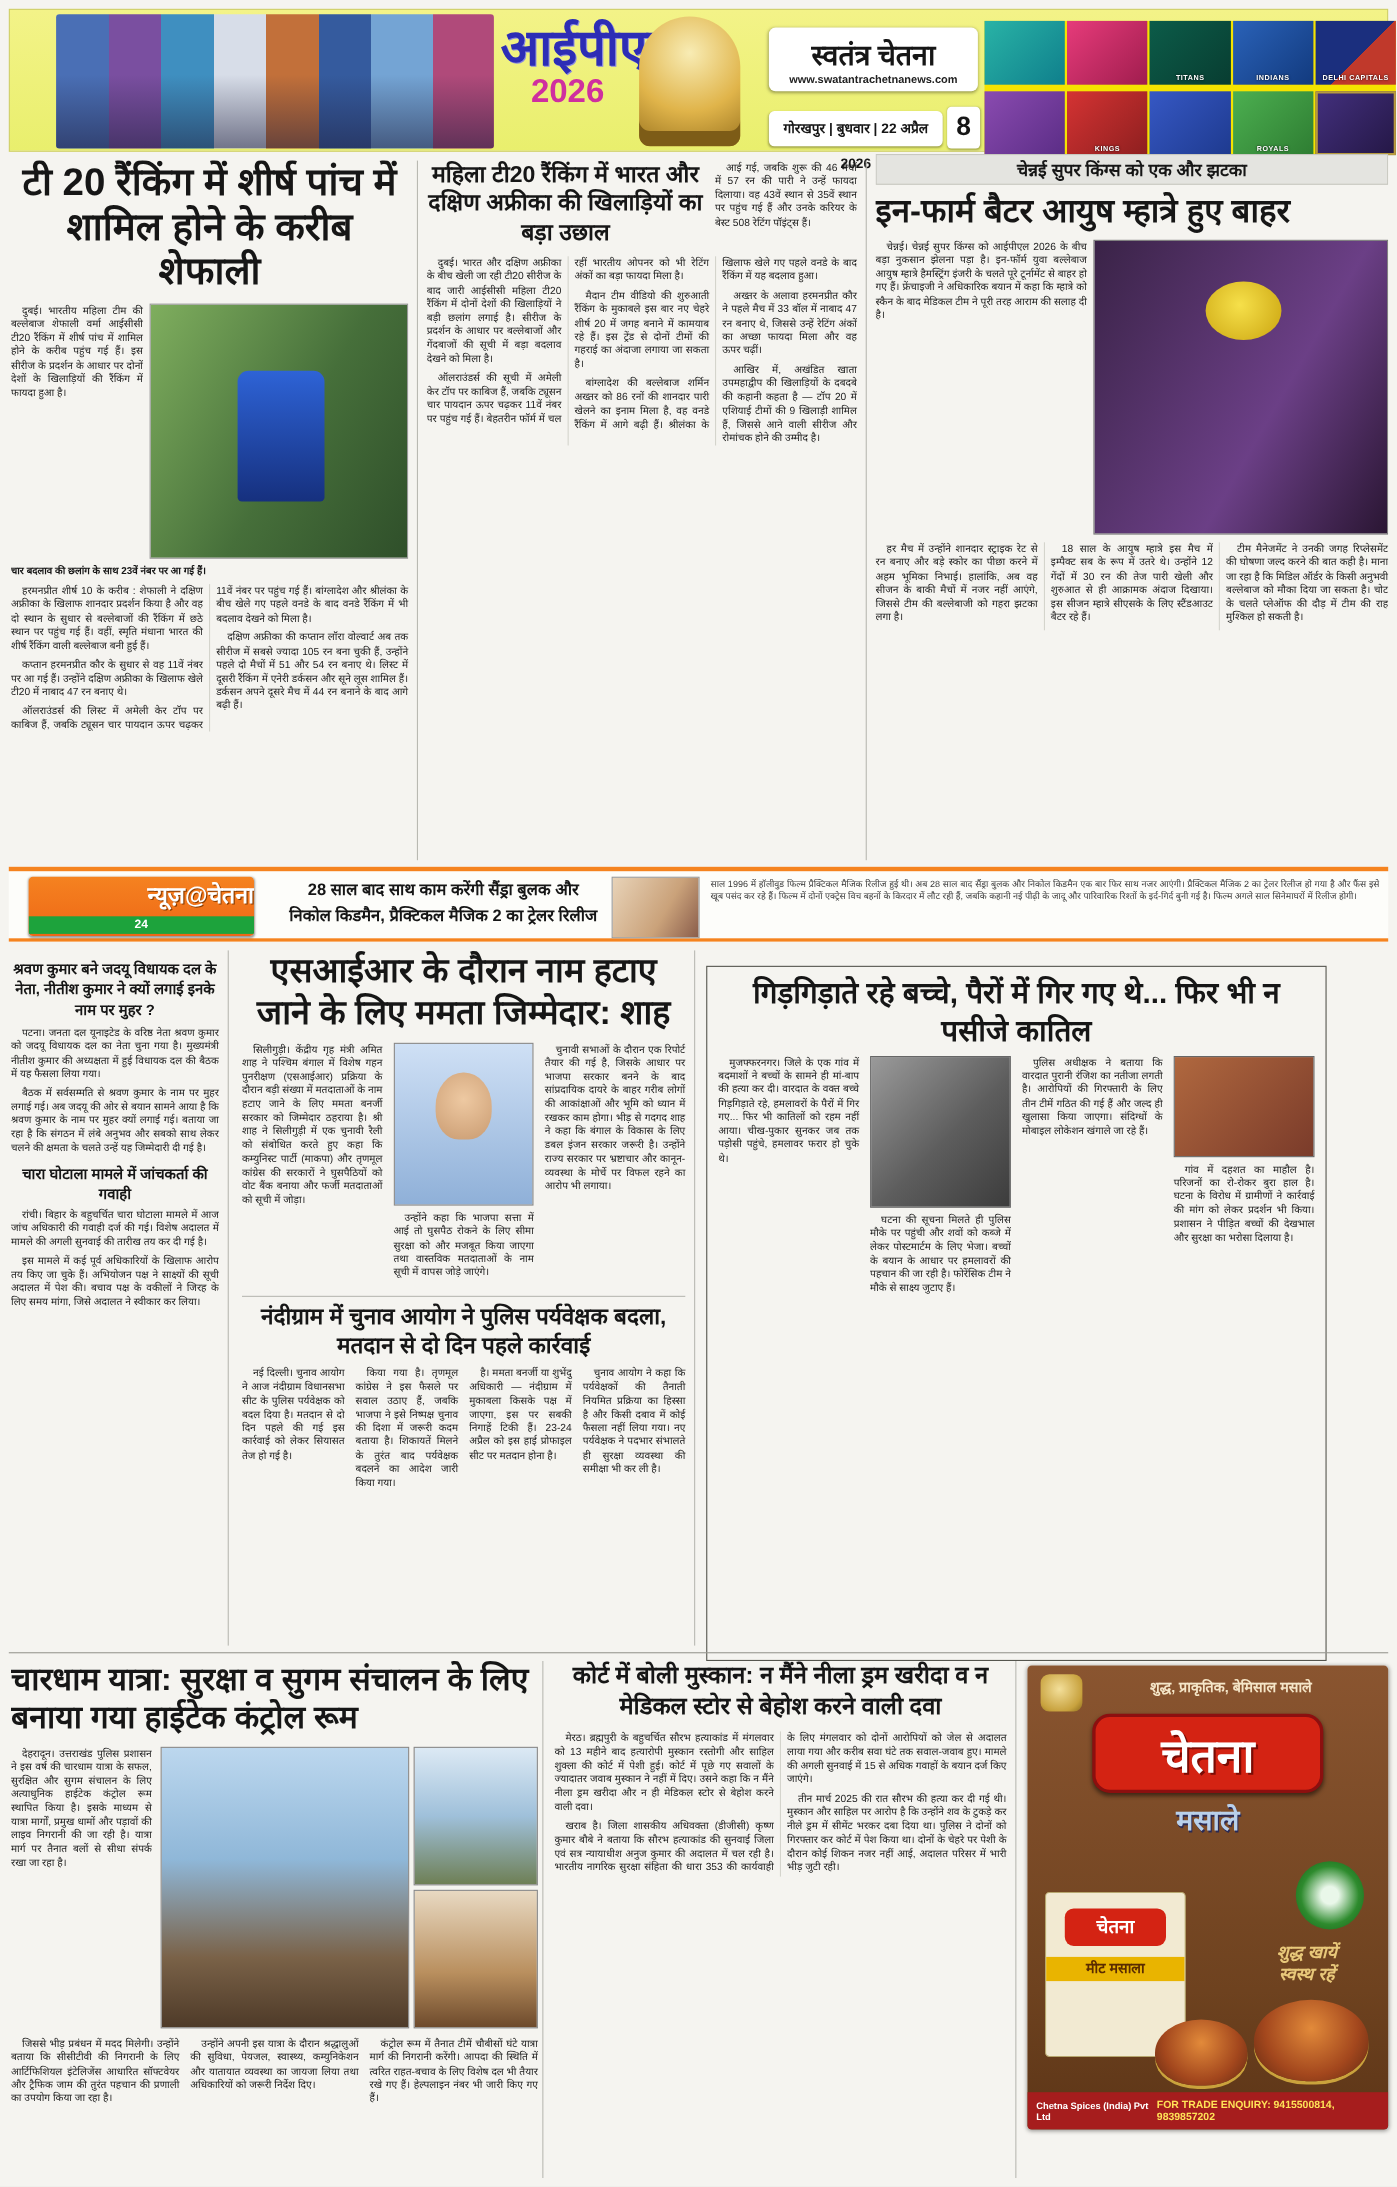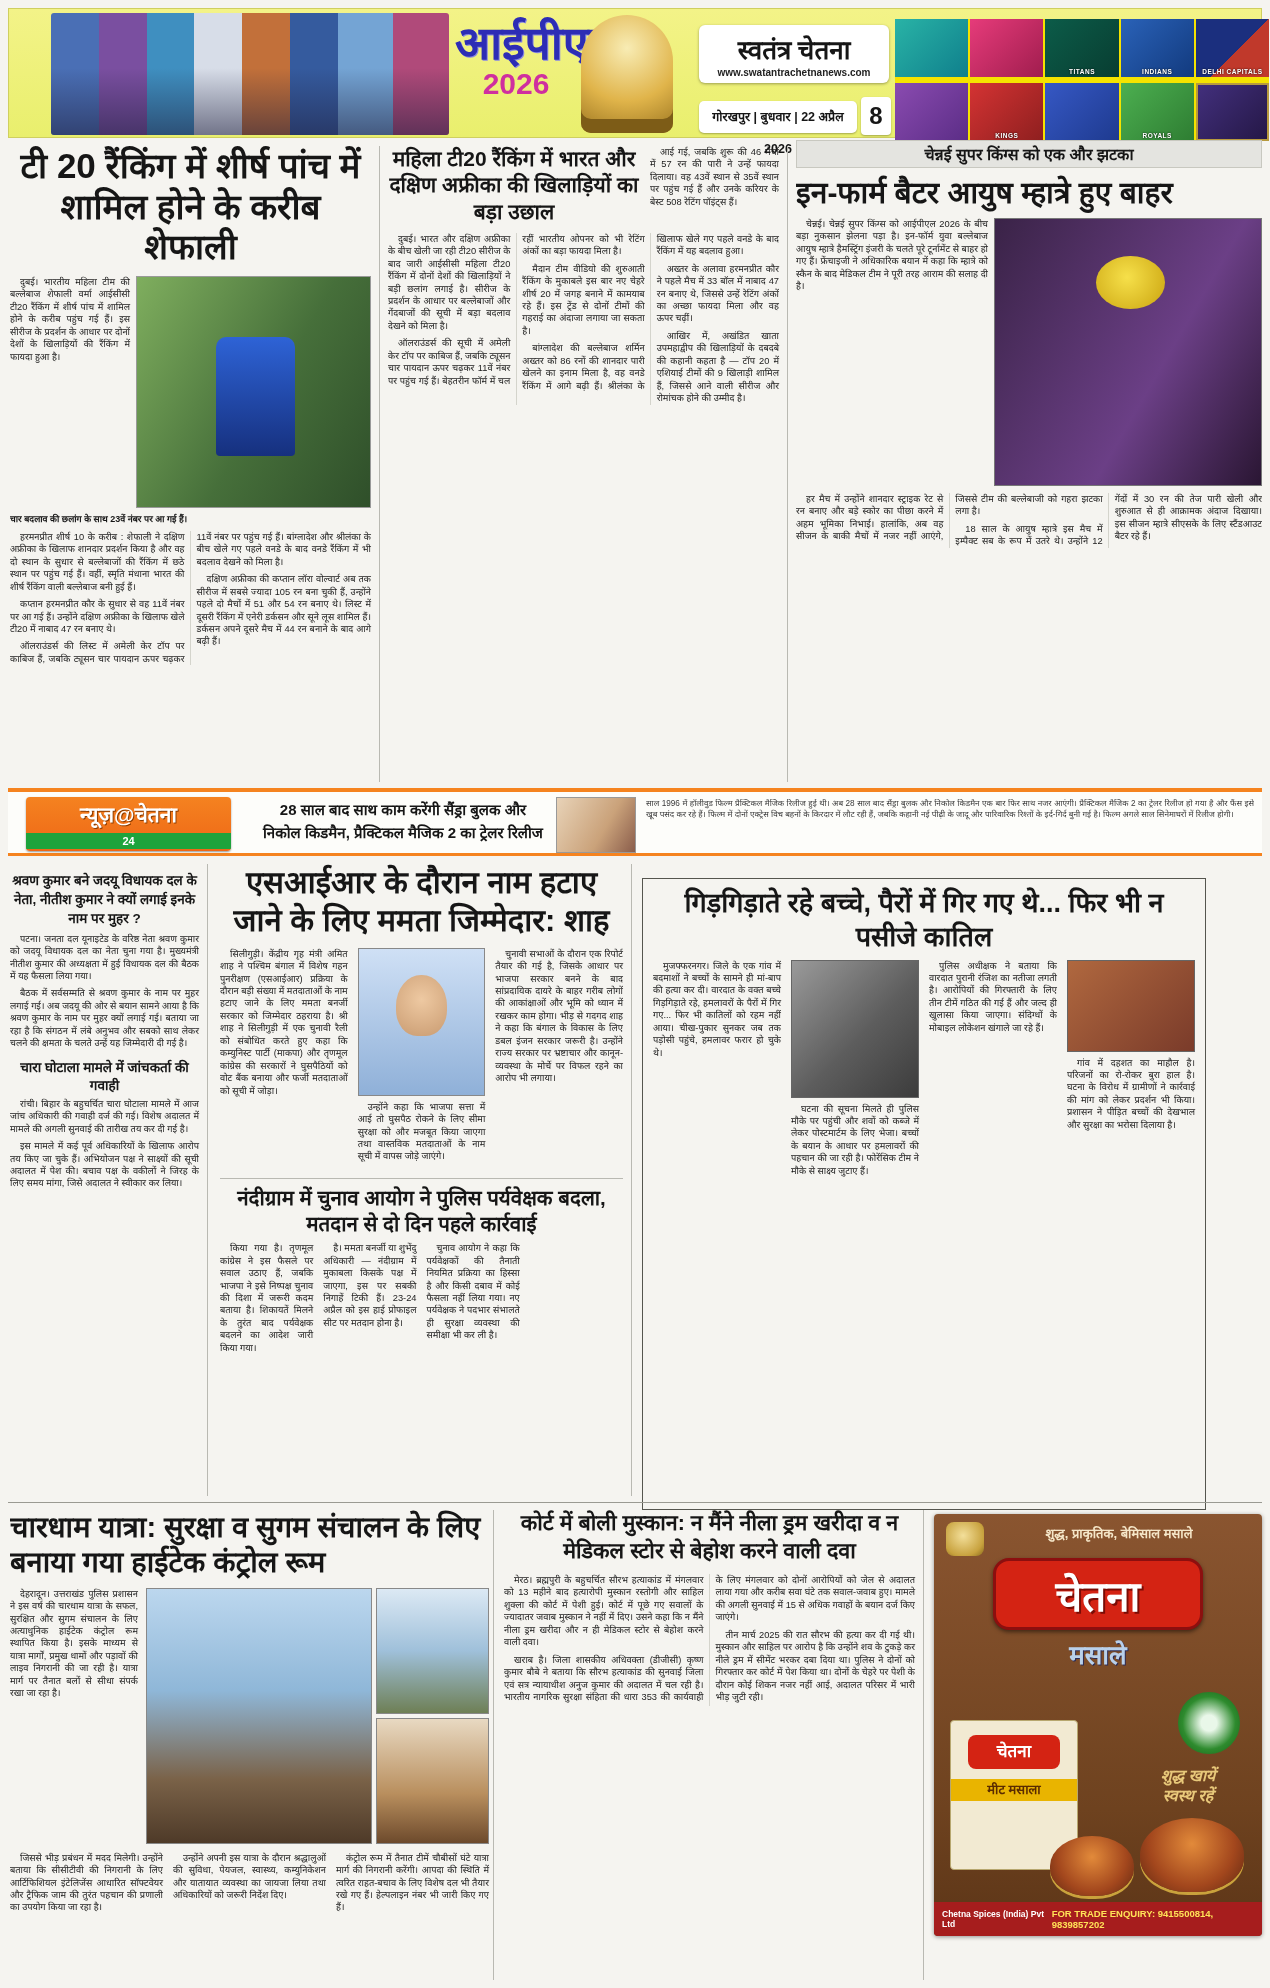--- a/index.html
+++ b/index.html
@@ -71,21 +71,21 @@
   .photo-mhatre::after { content:""; position:absolute; left:38%; top:14%; width:26%; height:20%;
     background:radial-gradient(circle at 45% 40%,#f6e04a,#caa30e); border-radius:50%; }
   #art-mhatre .intro-col { width:192px; }
 
   
   #strip { left:8px; top:788px; width:1254px; height:68px; background:#fdfdfa;
     border-top:4px solid #f5831f; border-bottom:3px solid #f5831f; }
   #strip-logo { left:18px; top:5px; width:205px; height:54px; border-radius:4px;
     background:linear-gradient(#f58220,#ee6716); box-shadow:0 1px 2px rgba(0,0,0,.4);
     text-align:center; overflow:hidden; }
-  #strip-logo .l1 { font-size:21px; font-weight:bold; color:#fff; line-height:36px; text-shadow:1px 1px 0 #8a3c00; }
+  #strip-logo .l1 { font-size:21px; font-weight:bold; color:#fff; line-height:36px; text-shadow:1px 1px 0 #8a3c00;text-align:right; }
   #strip-logo .l2 { background:#1da33c; color:#fff; font-size:11px; font-weight:bold; line-height:16px; }
   #strip-head { left:252px; top:7px; width:286px; font-size:15px; font-weight:bold; text-align:center; line-height:1.5; }
   #strip-photo { left:548px; top:5px; width:80px; height:56px; border:1px solid #999;
     background:linear-gradient(120deg,#e8d3b8,#caa27a 60%,#8a5d4b); }
   #strip-side { left:638px; top:7px; width:608px; height:54px; overflow:hidden;
     font-size:8.2px; color:#3a3a3a; line-height:1.3; text-align:justify; }
 
   
   .subhead { font-weight:bold; text-align:center; }
   #mid-left { left:10px; top:864px; width:198px; height:632px; padding-right:8px; border-right:1px solid #b9b9b2; overflow:hidden; }
@@ -248,20 +248,21 @@
     <h1>इन-फार्म बैटर आयुष म्हात्रे हुए बाहर</h1>
     <div class="ph-row">
       <div class="intro-col">
           <p class="body">चेन्नई। चेन्नई सुपर किंग्स को आईपीएल 2026 के बीच बड़ा नुकसान झेलना पड़ा है। इन-फॉर्म युवा बल्लेबाज आयुष म्हात्रे हैमस्ट्रिंग इंजरी के चलते पूरे टूर्नामेंट से बाहर हो गए हैं। फ्रेंचाइजी ने अधिकारिक बयान में कहा कि म्हात्रे को स्कैन के बाद मेडिकल टीम ने पूरी तरह आराम की सलाह दी है।</p>
         </div>
       <div class="photo-mhatre"></div>
     </div>
     <div class="cols3" style="margin-top:7px;">
       <p class="body">हर मैच में उन्होंने शानदार स्ट्राइक रेट से रन बनाए और बड़े स्कोर का पीछा करने में अहम भूमिका निभाई। हालांकि, अब वह सीजन के बाकी मैचों में नजर नहीं आएंगे, जिससे टीम की बल्लेबाजी को गहरा झटका लगा है।</p>
       <p class="body">18 साल के आयुष म्हात्रे इस मैच में इम्पैक्ट सब के रूप में उतरे थे। उन्होंने 12 गेंदों में 30 रन की तेज पारी खेली और शुरुआत से ही आक्रामक अंदाज दिखाया। इस सीजन म्हात्रे सीएसके के लिए स्टैंडआउट बैटर रहे हैं।</p>
+      <p class="body">टीम मैनेजमेंट ने उनकी जगह रिप्लेसमेंट की घोषणा जल्द करने की बात कही है। माना जा रहा है कि मिडिल ऑर्डर के किसी अनुभवी बल्लेबाज को मौका दिया जा सकता है। चोट के चलते प्लेऑफ की दौड़ में टीम की राह मुश्किल हो सकती है।</p>
     </div>
   </div>
 
   <div id="strip" class="abs">
     <div id="strip-logo" class="abs">
       <div class="l1">न्यूज़@चेतना</div>
       <div class="l2">24</div>
     </div>
     <div id="strip-head" class="abs">28 साल बाद साथ काम करेंगी सैंड्रा बुलक और निकोल किडमैन, प्रैक्टिकल मैजिक 2 का ट्रेलर रिलीज</div>
     <div id="strip-photo" class="abs"></div>
@@ -287,20 +288,21 @@
         <div class="photo-shah"></div>
         <p class="body">उन्होंने कहा कि भाजपा सत्ता में आई तो घुसपैठ रोकने के लिए सीमा सुरक्षा को और मजबूत किया जाएगा तथा वास्तविक मतदाताओं के नाम सूची में वापस जोड़े जाएंगे।</p>
       </div>
       <div>
           <p class="body">चुनावी सभाओं के दौरान एक रिपोर्ट तैयार की गई है, जिसके आधार पर भाजपा सरकार बनने के बाद सांप्रदायिक दायरे के बाहर गरीब लोगों की आकांक्षाओं और भूमि को ध्यान में रखकर काम होगा। भीड़ से गदगद शाह ने कहा कि बंगाल के विकास के लिए डबल इंजन सरकार जरूरी है। उन्होंने राज्य सरकार पर भ्रष्टाचार और कानून-व्यवस्था के मोर्चे पर विफल रहने का आरोप भी लगाया।</p>
         </div>
     </div>
     <div id="nandigram">
       <h2>नंदीग्राम में चुनाव आयोग ने पुलिस पर्यवेक्षक बदला, मतदान से दो दिन पहले कार्रवाई</h2>
       <div class="grid4">
+        <p class="body">नई दिल्ली। चुनाव आयोग ने आज नंदीग्राम विधानसभा सीट के पुलिस पर्यवेक्षक को बदल दिया है। मतदान से दो दिन पहले की गई इस कार्रवाई को लेकर सियासत तेज हो गई है।</p>
         <p class="body">किया गया है। तृणमूल कांग्रेस ने इस फैसले पर सवाल उठाए हैं, जबकि भाजपा ने इसे निष्पक्ष चुनाव की दिशा में जरूरी कदम बताया है। शिकायतें मिलने के तुरंत बाद पर्यवेक्षक बदलने का आदेश जारी किया गया।</p>
         <p class="body">है। ममता बनर्जी या शुभेंदु अधिकारी — नंदीग्राम में मुकाबला किसके पक्ष में जाएगा, इस पर सबकी निगाहें टिकी हैं। 23-24 अप्रैल को इस हाई प्रोफाइल सीट पर मतदान होना है।</p>
         <p class="body">चुनाव आयोग ने कहा कि पर्यवेक्षकों की तैनाती नियमित प्रक्रिया का हिस्सा है और किसी दबाव में कोई फैसला नहीं लिया गया। नए पर्यवेक्षक ने पदभार संभालते ही सुरक्षा व्यवस्था की समीक्षा भी कर ली है।</p>
       </div>
     </div>
   </div>
 
   <div id="mid-crime" class="abs">
     <h1>गिड़गिड़ाते रहे बच्चे, पैरों में गिर गए थे... फिर भी न पसीजे कातिल</h1>
     <div class="grid4">

